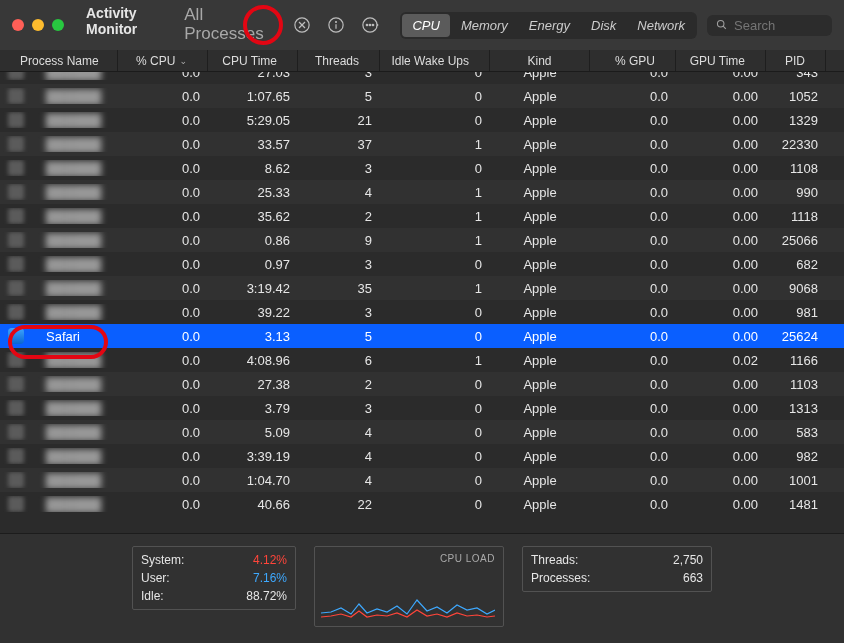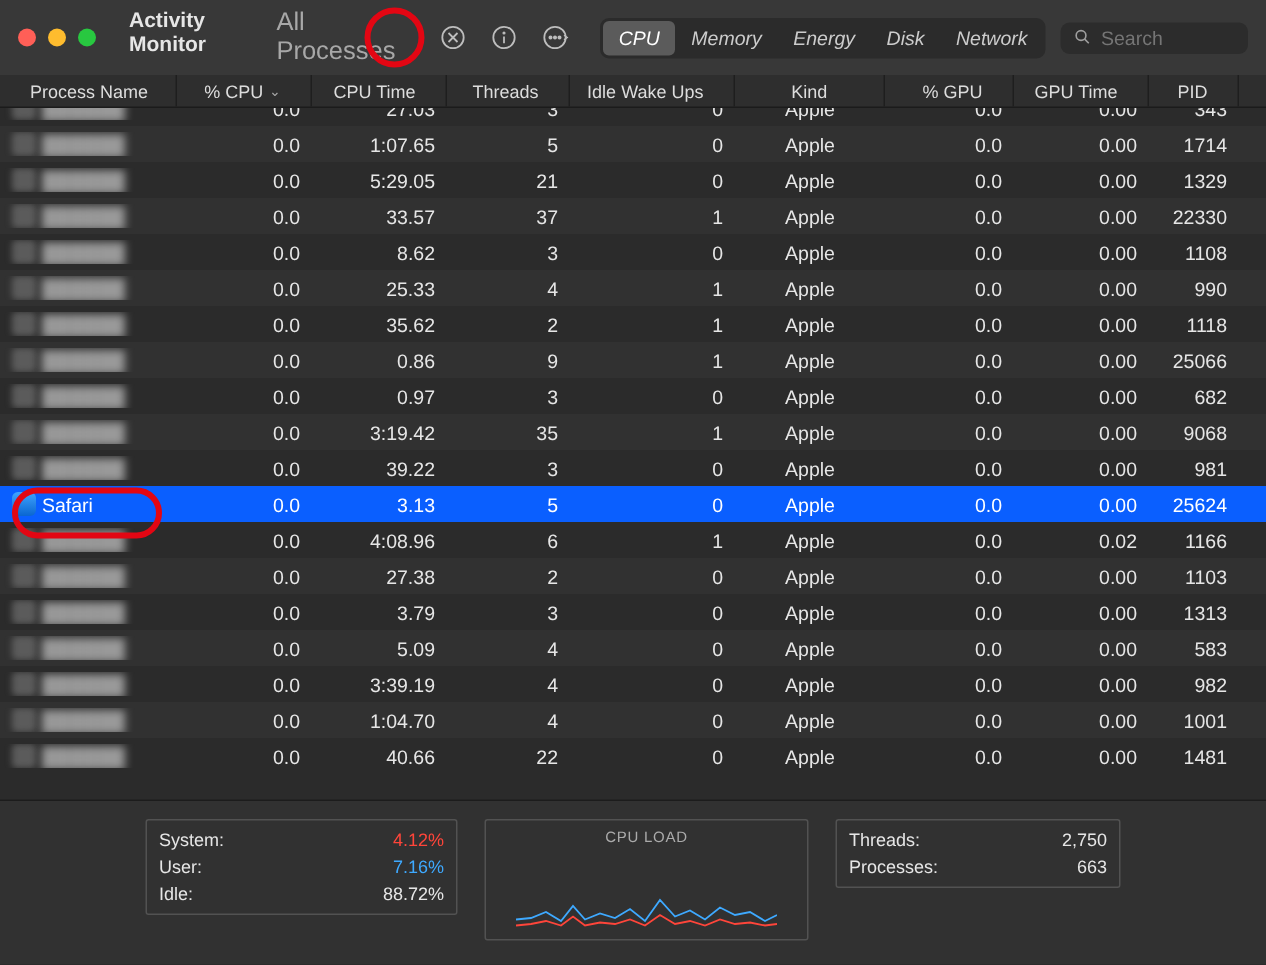--- a/index.html
+++ b/index.html
@@ -63,39 +63,39 @@
     .th.center { justify-content: center; }
     .th .chev { margin-left: 4px; font-size: 9px; opacity: .7; }
     .tbody { overflow: hidden; }
     .row { height: 24px; align-items: center; font-size: 13px; }
     .row.even { background: #2b2b2b; }
     .row.odd  { background: #313131; }
     .row.selected { background: #0a5fff; color: #fff; }
     .cell { padding: 0 8px; white-space: nowrap; overflow: hidden; text-overflow: ellipsis; }
     .cell.r { text-align: right; }
     .cell.center { text-align: center; }
-    .procname { display: flex; align-items: center; gap: 4px; }
+    .procname { display: flex; align-items: center; gap: 22px; }
     .procname .icon { width: 16px; height: 16px; border-radius: 3px; background: #4a4a4a; flex-shrink: 0; }
     .procname .safari-icon {
       background: linear-gradient(#3fa4ff,#0a66d0); position: relative; border-radius: 4px;
     }
     .procname .blur-icon { filter: blur(2px); background: #5b5b5b; }
     .procname .blur-label { filter: blur(3px); color: #999; }
 
     .footer {
       height: 110px; background: #313131; border-top: 1px solid #1c1c1c;
       display: flex; align-items: flex-start; justify-content: center; gap: 18px;
       padding: 12px 14px 8px;
     }
     .panel {
       border: 1px solid #525252; border-radius: 2px; padding: 6px 8px;
       display: flex; flex-direction: column; gap: 4px; font-size: 12px;
     }
-    .panel.left { width: 208px; }
-    .panel.center { width: 216px; align-items: center; }
+    .panel.left { width: 164px; }
+    .panel.center { width: 190px; align-items: flex-end; }
     .panel.right { width: 190px; }
     .panel-row { display: flex; justify-content: space-between; }
     .sys-val { color: #ff453a; }
     .usr-val { color: #3ea9ff; }
     .center-title { font-size: 10px; letter-spacing: .5px; color: #aaa; margin-bottom: 2px; }
     .sparkline { width: 174px; height: 50px; }
 
     .annot { position: absolute; border: 4px solid #e30613; border-radius: 50%; pointer-events: none; }
     .annot1 { left: 243px; top: 5px; width: 40px; height: 40px; }
     .annot2 { left: 8px; top: 325px; width: 100px; height: 34px; border-radius: 18px; }
@@ -184,21 +184,21 @@
           <span class="icon blur-icon"></span>
           <span class="blur-label">██████</span>
         </div>
         <div class="cell r">0.0</div>
         <div class="cell r">1:07.65</div>
         <div class="cell r">5</div>
         <div class="cell r">0</div>
         <div class="cell center">Apple</div>
         <div class="cell r">0.0</div>
         <div class="cell r">0.00</div>
-        <div class="cell r">1714</div>
+        <div class="cell r">1052</div>
       </div>
       <div class="row even">
         <div class="cell procname">
           <span class="icon blur-icon"></span>
           <span class="blur-label">██████</span>
         </div>
         <div class="cell r">0.0</div>
         <div class="cell r">5:29.05</div>
         <div class="cell r">21</div>
         <div class="cell r">0</div>

